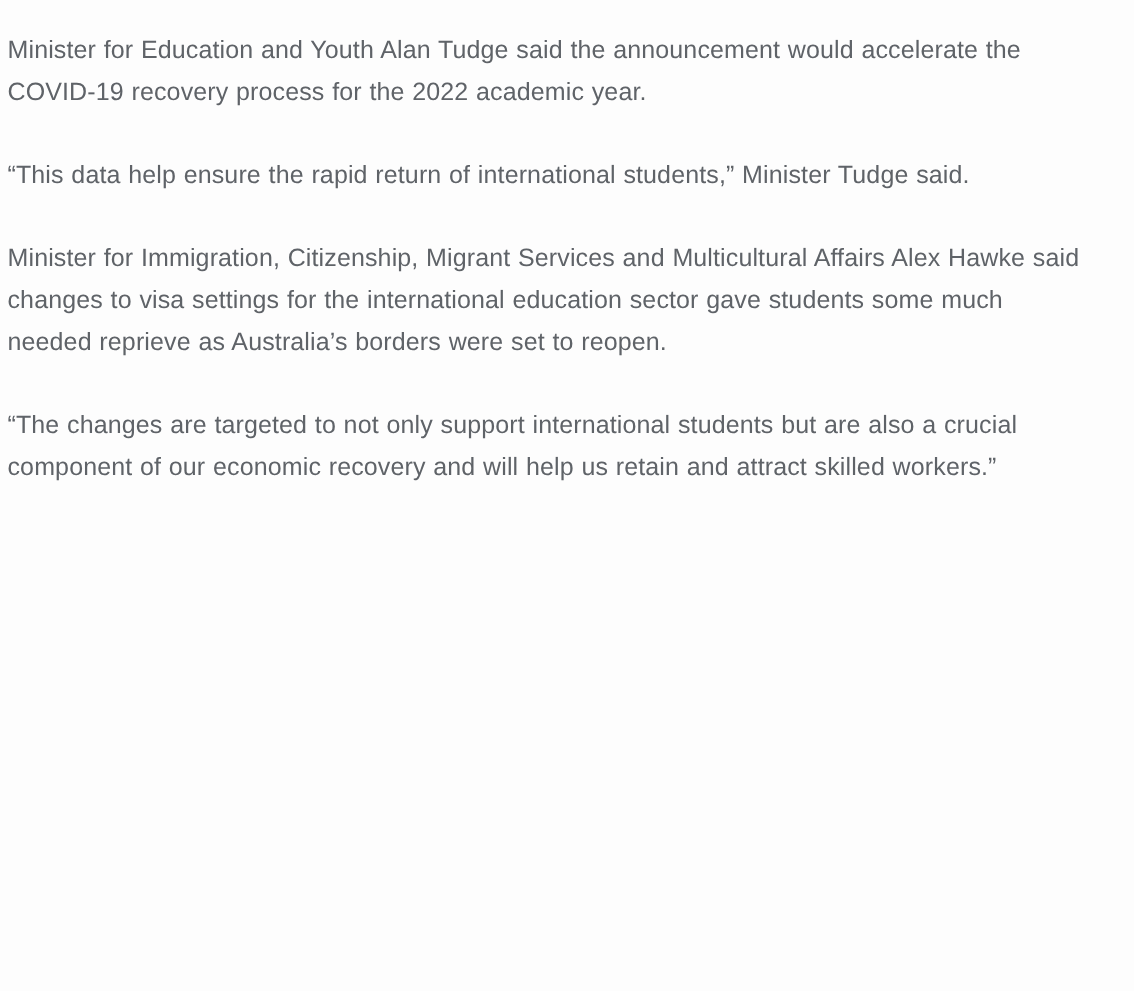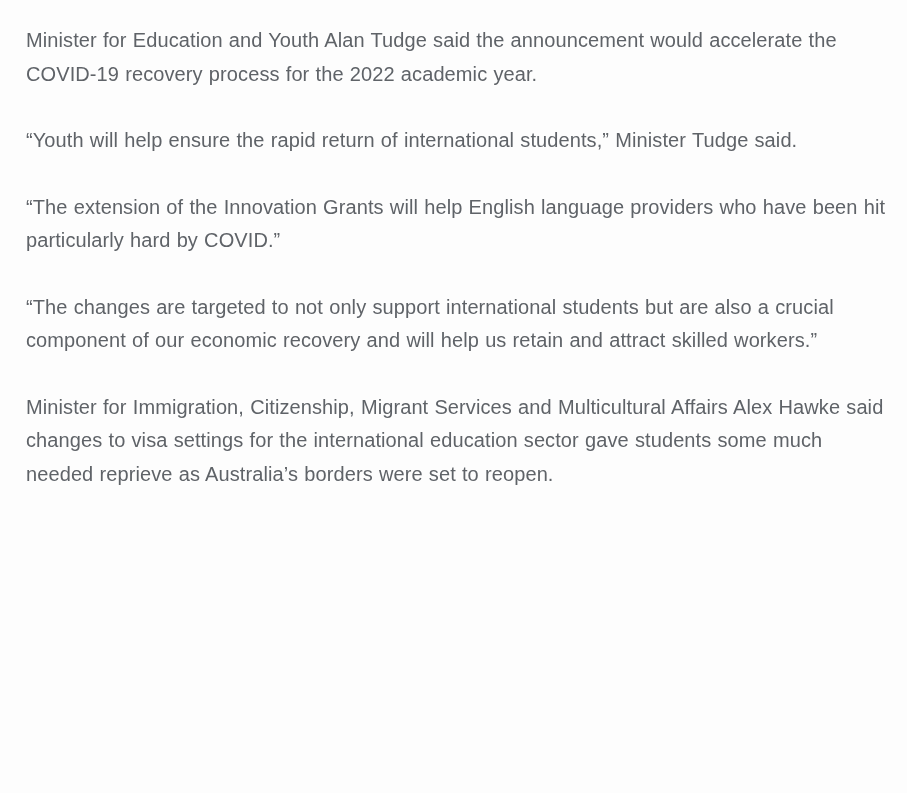--- a/index.html
+++ b/index.html
@@ -6,36 +6,35 @@
     margin: 0;
     padding: 0;
     width: 907px;
     height: 793px;
     background: #fdfdfd;
     overflow: hidden;
   }
   .article-body {
     box-sizing: border-box;
     width: 907px;
-    padding: 24px 20px 0 26px;
+    padding: 24px 20px 0 6px;
     font-family: "Liberation Sans", "DejaVu Sans", sans-serif;
   }
   .article-paragraph {
     margin: 0 0 33px 0;
     max-width: 866px;
     font-size: 20px;
     line-height: 33.5px;
     font-weight: 400;
     color: #5f6368;
     letter-spacing: 0.1px;
     word-spacing: 0.5px;
   }
 </style>
 </head>
 <body>
 
 <main class="article-body">
   <p class="article-paragraph">Minister for Education and Youth Alan Tudge said the announcement would accelerate the COVID-19 recovery process for the 2022 academic year.</p>
-  <p class="article-paragraph">“Youth will help ensure the rapid return of international students,” Minister Tudge said.</p>
-  <p class="article-paragraph">“The extension of the Innovation Grants will help English language providers who have been hit particularly hard by COVID.”</p>
+  <p class="article-paragraph">“This data help ensure the rapid return of international students,” Minister Tudge said.</p>
+  <p class="article-paragraph">Minister for Immigration, Citizenship, Migrant Services and Multicultural Affairs Alex Hawke said changes to visa settings for the international education sector gave students some much needed reprieve as Australia’s borders were set to reopen.</p>
   <p class="article-paragraph">“The changes are targeted to not only support international students but are also a crucial component of our economic recovery and will help us retain and attract skilled workers.”</p>
-  <p class="article-paragraph">Minister for Immigration, Citizenship, Migrant Services and Multicultural Affairs Alex Hawke said changes to visa settings for the international education sector gave students some much needed reprieve as Australia’s borders were set to reopen.</p>
 </main>
 
 </body></html>

